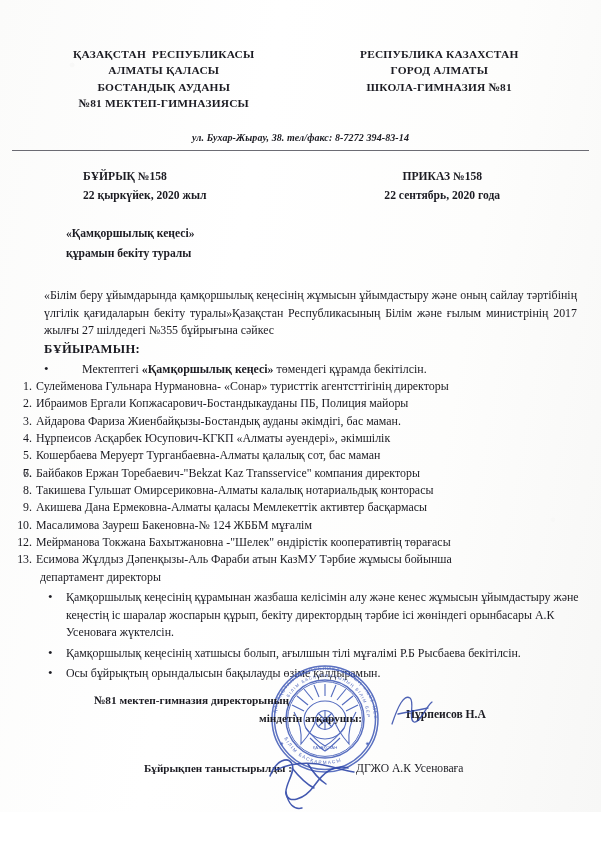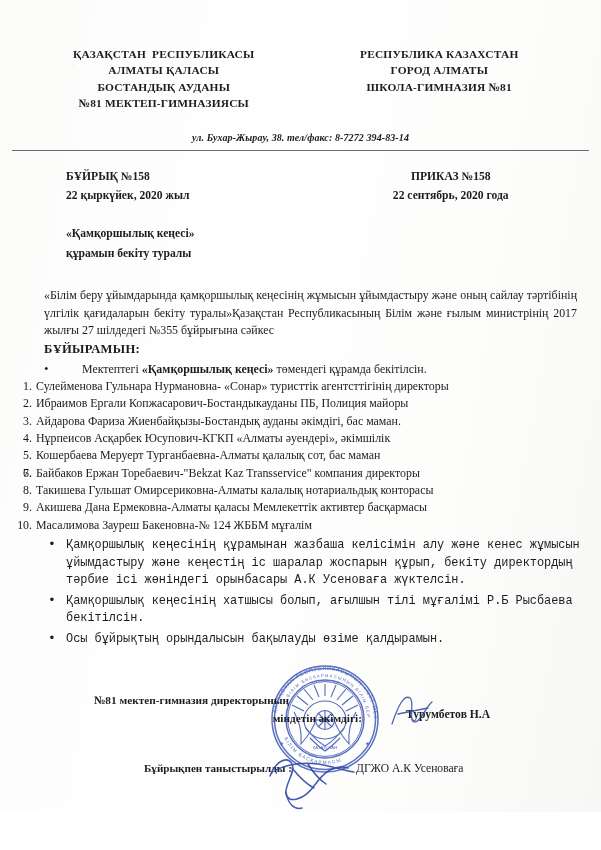--- a/index.html
+++ b/index.html
@@ -66,21 +66,21 @@
   .rule {
     margin: 7px 12px 0 12px;
     border-top: 1.1px solid #3b3b45;
     opacity: .75;
   }
 
   
   .order-row {
     display: flex;
     margin-top: 16px;
-    padding: 0 18px;
+    padding: 0 35px;
     align-items: center;
   }
   .order-col {
     flex: 1 1 50%;
     font-weight: bold;
     font-size: 11.6px;
     line-height: 19px;
   }
   .order-col.kz { padding-left: 48px; }
   .order-col.ru { text-align: center; padding-right: 4px; }
@@ -143,21 +143,21 @@
     width: 22px;
     text-align: right;
     font-size: 11.9px;
   }
   .num-item.wide .num { left: 4px; width: 28px; }
   .num-item .cont {
     display: block;
     padding-left: 4px;
   }
 
-  .sub-bullets { margin-top: 1px; font-family: Liberation Mono, monospace; }
+  .sub-bullets { margin-top: 1px; }
   .sub-bullets .bullet-item { padding-left: 66px; line-height: 17.5px; margin-top: 3px; }
   .sub-bullets .bullet-item::before { left: 48px; }
 
   
   .stamp-wrap {
     position: absolute;
     left: 256px;
     top: 650px;
     width: 138px;
     height: 138px;
@@ -277,20 +277,22 @@
     <li class="num-item"><span class="num">1.</span><span>Сулейменова Гульнара Нурмановна- «Сонар» туристтік агентсттігінің директоры</span></li>
     <li class="num-item"><span class="num">2.</span><span>Ибраимов Ергали Копжасарович-Бостандыкауданы ПБ, Полиция майоры</span></li>
     <li class="num-item"><span class="num">3.</span><span>Айдарова Фариза Жиенбайқызы-Бостандық ауданы  әкімдігі, бас маман.</span></li>
     <li class="num-item"><span class="num">4.</span><span>Нұрпеисов Асқарбек Юсупович-КГКП «Алматы әуендері», әкімшілік</span></li>
     <li class="num-item"><span class="num">5.</span><span>Кошербаева Меруерт Турганбаевна-Алматы қалалық сот, бас маман</span></li>
     <li class="num-item"><span class="num">6.</span></li>
     <li class="num-item"><span class="num">7.</span><span>Байбаков Ержан Торебаевич-"Bekzat Kaz Transservice" компания директоры</span></li>
     <li class="num-item"><span class="num">8.</span><span>Такишева Гульшат Омирсериковна-Алматы калалық нотариальдық конторасы</span></li>
     <li class="num-item"><span class="num">9.</span><span>Акишева Дана Ермековна-Алматы қаласы Мемлекеттік активтер басқармасы</span></li>
     <li class="num-item wide"><span class="num">10.</span><span>Масалимова Зауреш Бакеновна-№ 124 ЖББМ мұғалім</span></li>
+    <li class="num-item wide"><span class="num">12.</span><span>Мейрманова Токжана Бахытжановна -"Шелек" өндірістік кооперативтің төрағасы</span></li>
+    <li class="num-item wide"><span class="num">13.</span><span>Есимова  Жұлдыз Дәпенқызы-Аль Фараби атын КазМУ Тәрбие жұмысы бойынша</span><span class="cont">департамент директоры</span></li>
   </ol>
 
   <ul class="bullets sub-bullets">
     <li class="bullet-item">Қамқоршылық кеңесінің құрамынан жазбаша келісімін алу және кенес жұмысын ұйымдастыру және кеңестің іс шаралар жоспарын құрып, бекіту директордың тәрбие ісі жөніндегі орынбасары А.К Усеноваға жүктелсін.</li>
     <li class="bullet-item">Қамқоршылық кеңесінің хатшысы болып, ағылшын тілі мұғалімі Р.Б Рысбаева бекітілсін.</li>
     <li class="bullet-item">Осы бұйрықтың орындалысын бақылауды өзіме қалдырамын.</li>
   </ul>
 
   <div class="stamp-wrap">
     <svg class="stamp-svg" viewBox="0 0 138 138">
@@ -347,23 +349,23 @@
       </g>
       <g fill="#3a55b5" font-size="4.3" font-family="'Liberation Sans',sans-serif" text-anchor="middle">
         <text x="69" y="99">ҚАЗАҚСТАН</text>
       </g>
     </svg>
   </div>
 
   <div class="sig-block">
     <div class="sig-role">
       <span>№81 мектеп-гимназия директорының</span>
-      <span class="l2">міндетін әкімдігі:</span>
-    </div>
-    <div class="sig-name">Турумбетов Н.А</div>
+      <span class="l2">міндетін атқарушы:</span>
+    </div>
+    <div class="sig-name">Нұрпеисов Н.А</div>
   </div>
 
   <svg class="sig-scribble-2" viewBox="0 0 80 50">
     <g fill="none" stroke="#2f47a8" stroke-width="1.3" stroke-linecap="round" opacity=".85">
       <path d="M4,38 C10,20 16,8 22,12 C27,16 20,34 26,36 C32,38 38,20 44,16"></path>
       <path d="M10,28 L40,22"></path>
     </g>
   </svg>
 
   <div class="ack-block">

